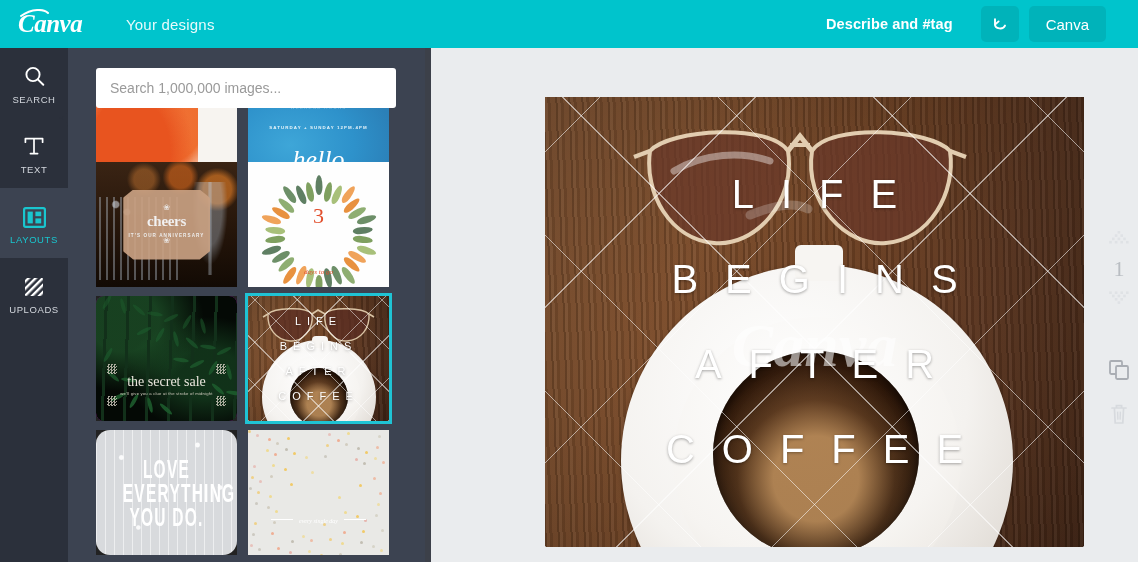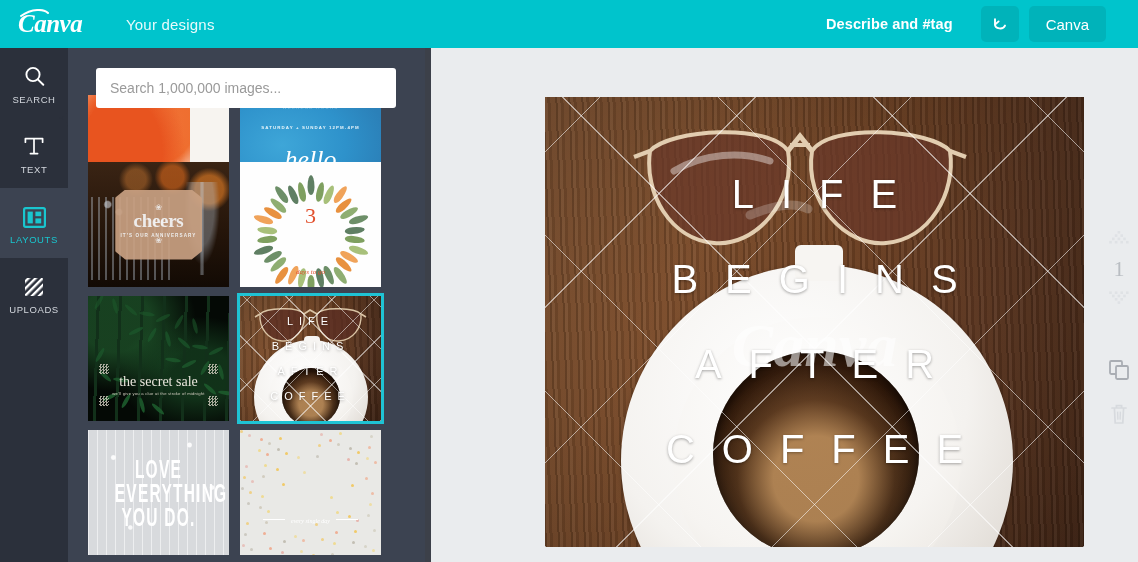--- a/index.html
+++ b/index.html
@@ -69,21 +69,21 @@
   }
   .search-wrap { position:absolute; left:28px; top:20px; width:300px; }
   .search-input {
     width:300px; height:40px; border:none; border-radius:3px;
     background:#fff; font-size:14px; color:#7d7d7d; padding:0 14px;
     font-family:"Liberation Sans", sans-serif; outline:none;
   }
   .search-input::placeholder { color:#9a9a9a; }
 
   .thumb-grid {
-    position:absolute; left:20px; top:0px; width:300px; height:514px;
+    position:absolute; left:28px; top:0px; width:300px; height:514px;
   }
   .thumb {
     position:absolute; width:141px; height:125px; overflow:hidden;
     cursor:pointer; background:#222;
   }
   .thumb.col0 { left:0; } .thumb.col1 { left:152px; }
   .thumb.r0 { top:47px; } .thumb.r1 { top:114px; }
   .thumb.r2 { top:248px; } .thumb.r3 { top:382px; }
   .thumb.selected { outline:3px solid #1fc3d4; outline-offset:0; z-index:3; }
   .thumb-inner { position:absolute; inset:0; }
@@ -157,21 +157,21 @@
   .badge-shield {
     position:absolute; left:50%; top:50%; transform:translate(-50%,-50%);
     width:62%; height:56%; background:#c9a183;
     clip-path: polygon(12% 0%, 88% 0%, 100% 12%, 100% 88%, 88% 100%, 12% 100%, 0% 88%, 0% 12%);
     display:flex; flex-direction:column; align-items:center; justify-content:center;
     opacity:.92;
   }
   .badge-shield .orn { color:#fff; font-size:8px; line-height:6px; opacity:.9; }
   .badge-shield .big {
     color:#fff; font-family:"Liberation Serif", serif; font-weight:bold;
-    font-size:19px; line-height:20px; letter-spacing:-0.3px;
+    font-size:15px; line-height:20px; letter-spacing:-0.3px;
   }
   .badge-shield .sub {
     color:#fff; font-size:4.6px; letter-spacing:1.1px; margin-top:2px; font-weight:bold;
   }
 
   
   .wreath { background:#fefefe; }
   .petal {
     position:absolute; width:7px; height:20px; border-radius:50% 50% 50% 50%/60% 60% 40% 40%;
     transform-origin: 50% 150%;
@@ -179,21 +179,21 @@
   .wreath .num {
     position:absolute; left:0; right:0; top:33%; text-align:center;
     color:#e2502d; font-family:"Liberation Serif", serif; font-size:22px;
   }
   .wreath .cap {
     position:absolute; left:0; right:0; bottom:9%; text-align:center;
     color:#e2502d; font-family:"Liberation Serif", serif; font-style:italic; font-size:7px;
   }
 
   
-  .bamboo { background:#a21caf; overflow:hidden; }
+  .bamboo { background:#a21caf; overflow:hidden;border-radius:8px; }
   .bamboo .stalks {
     position:absolute; inset:0;
     background:
       repeating-linear-gradient(92deg, rgba(0,0,0,0) 0 9px, #12301a 9px 12px, rgba(0,0,0,0) 12px 22px),
       radial-gradient(ellipse at 20% 20%, rgba(40,110,55,.55) 0 22%, rgba(0,0,0,0) 50%),
       radial-gradient(ellipse at 78% 62%, rgba(30,90,45,.5) 0 22%, rgba(0,0,0,0) 52%),
       #040905;
   }
   .bamboo .leaf {
     position:absolute; width:16px; height:4px; border-radius:50%;
@@ -282,20 +282,21 @@
 
   
   .love {
     background:
       repeating-linear-gradient(90deg, rgba(255,255,255,.55) 0 1px, rgba(0,0,0,0) 1px 9px),
       radial-gradient(circle at 18% 22%, rgba(255,255,255,.9) 0 1.2%, rgba(0,0,0,0) 2%),
       radial-gradient(circle at 72% 12%, rgba(255,255,255,.9) 0 1.2%, rgba(0,0,0,0) 2%),
       radial-gradient(circle at 88% 46%, rgba(255,255,255,.85) 0 1.2%, rgba(0,0,0,0) 2%),
       radial-gradient(circle at 30% 78%, rgba(255,255,255,.85) 0 1.2%, rgba(0,0,0,0) 2%),
       #d8dadd;
+    border-radius: 14px;
   }
   .love .blk {
     position:absolute; left:0; right:0; top:50%; transform:translateY(-50%);
     text-align:center; color:#fff;
   }
   .love .l {
     font-family:"Liberation Sans Narrow","Liberation Sans", sans-serif;
     font-weight:bold; font-size:25px; line-height:24px;
     transform:scaleX(.62); letter-spacing:2px;
   }

